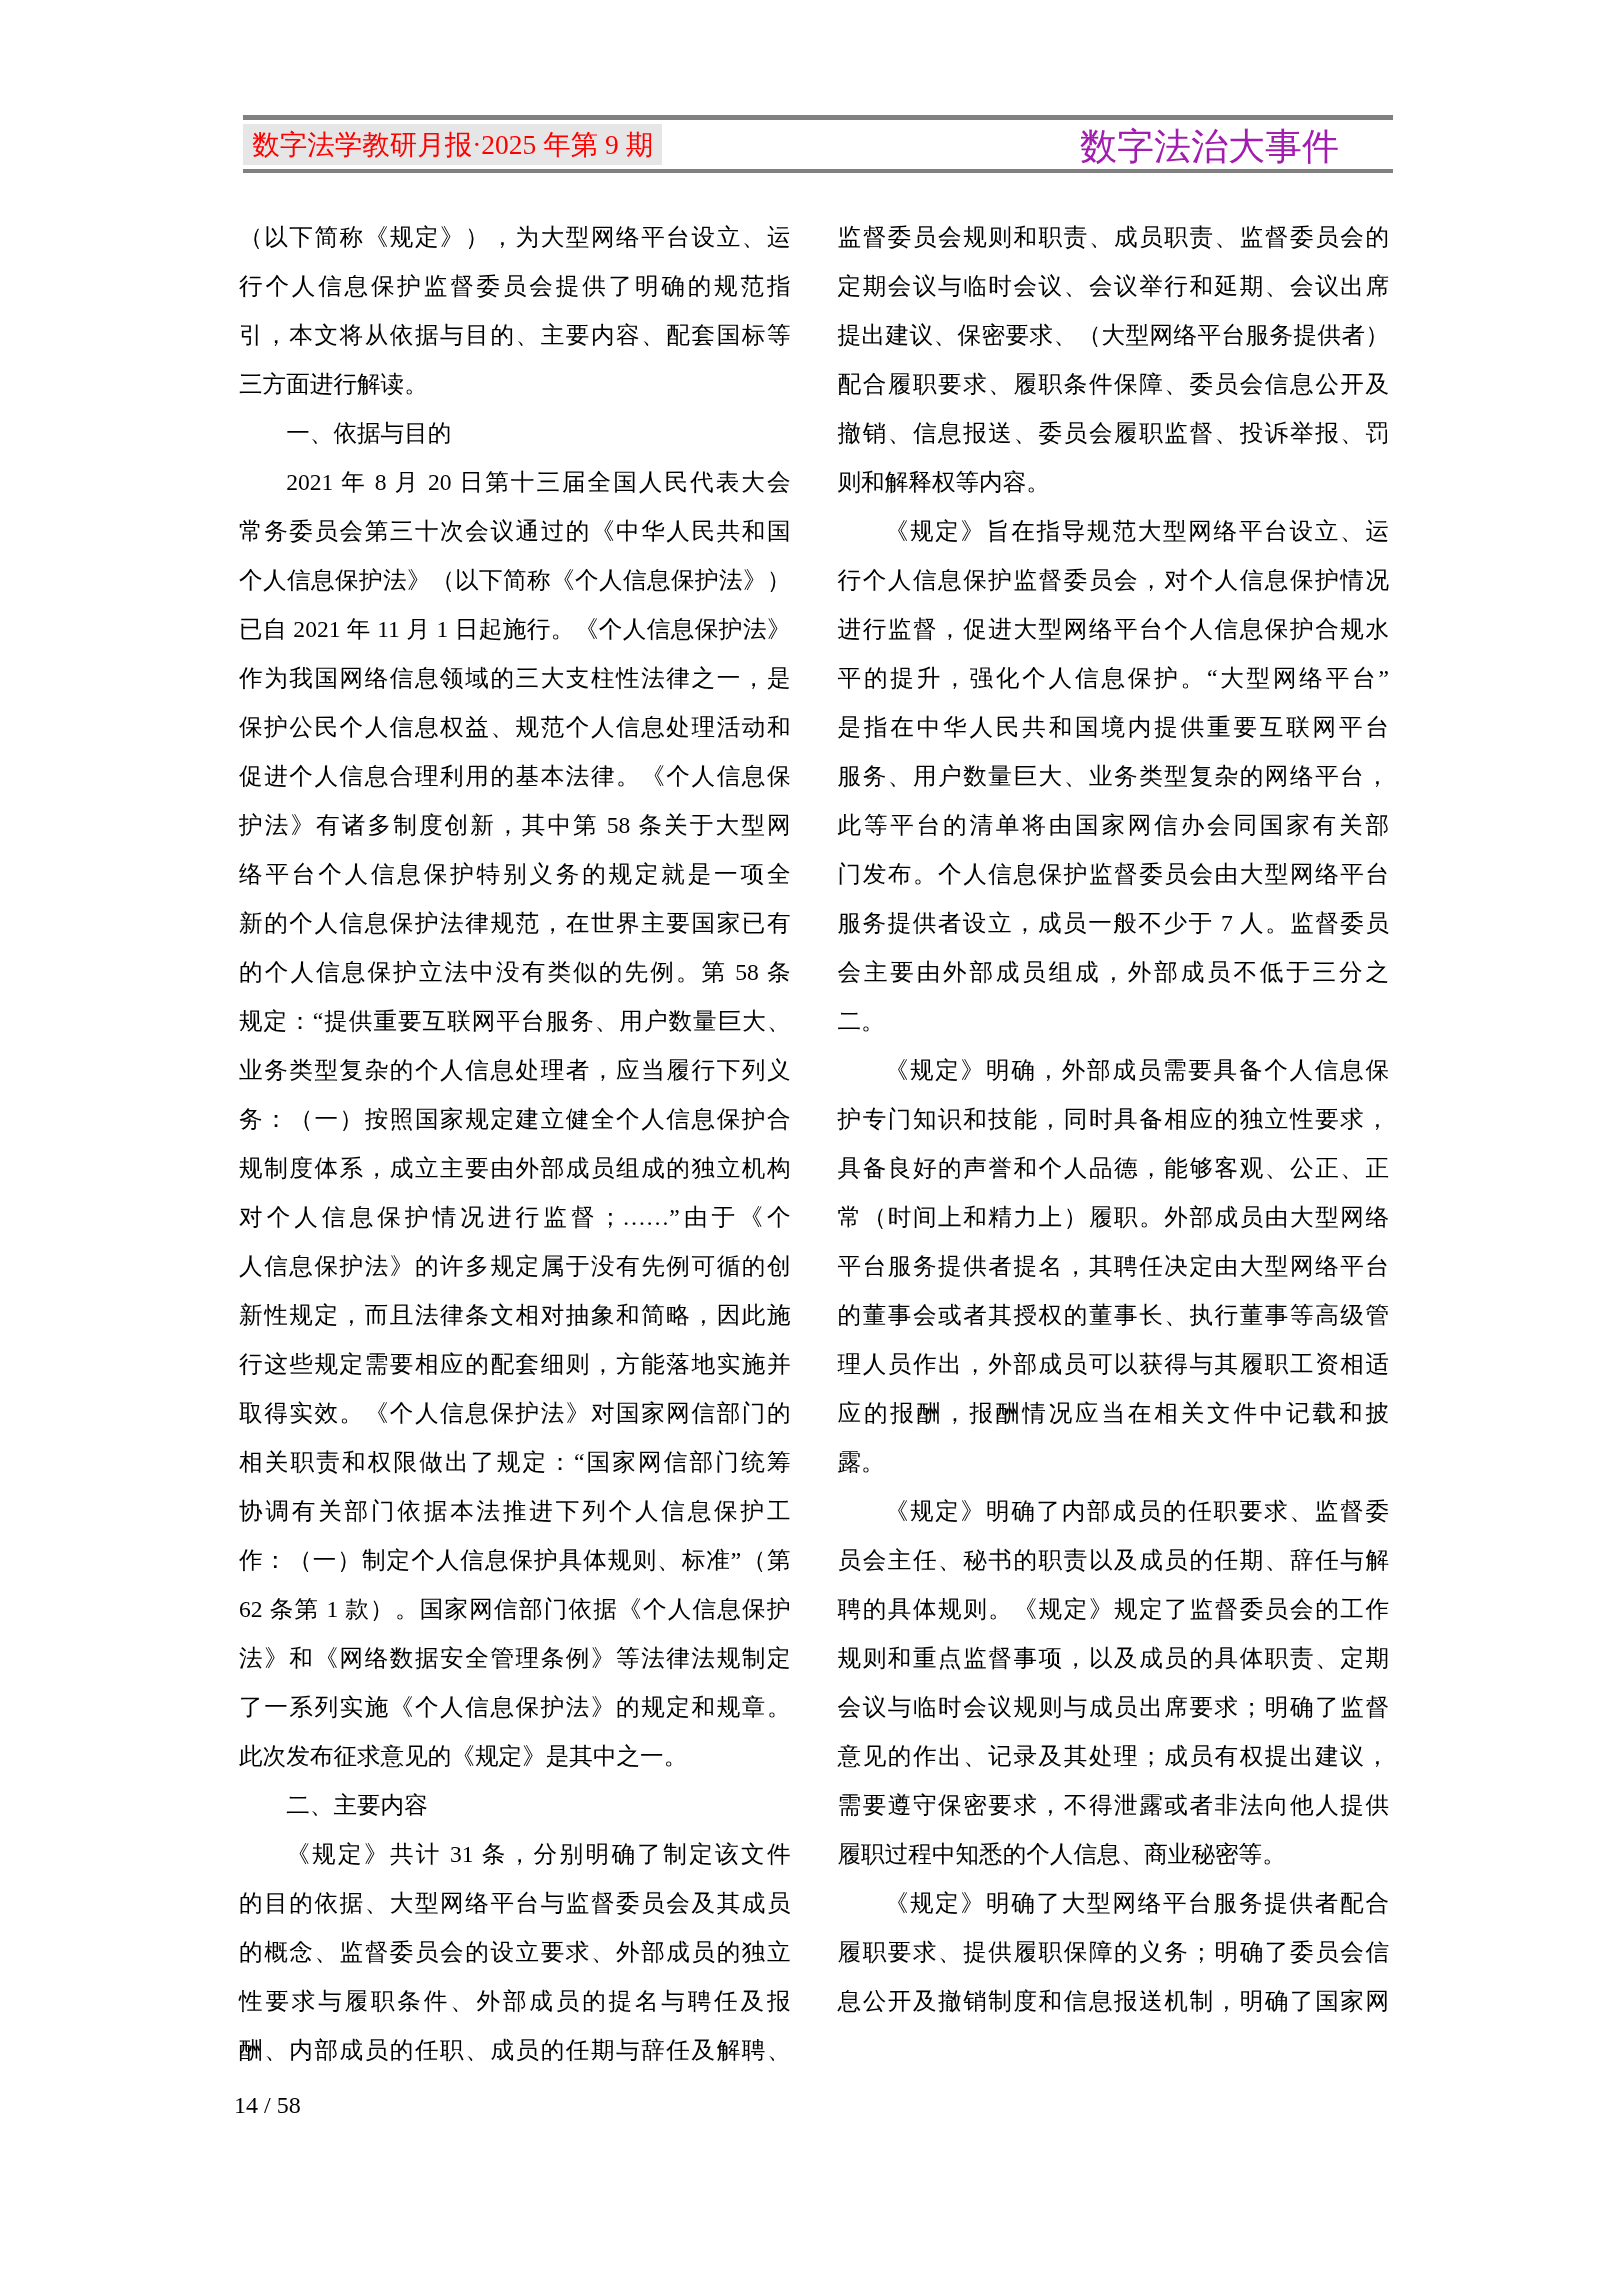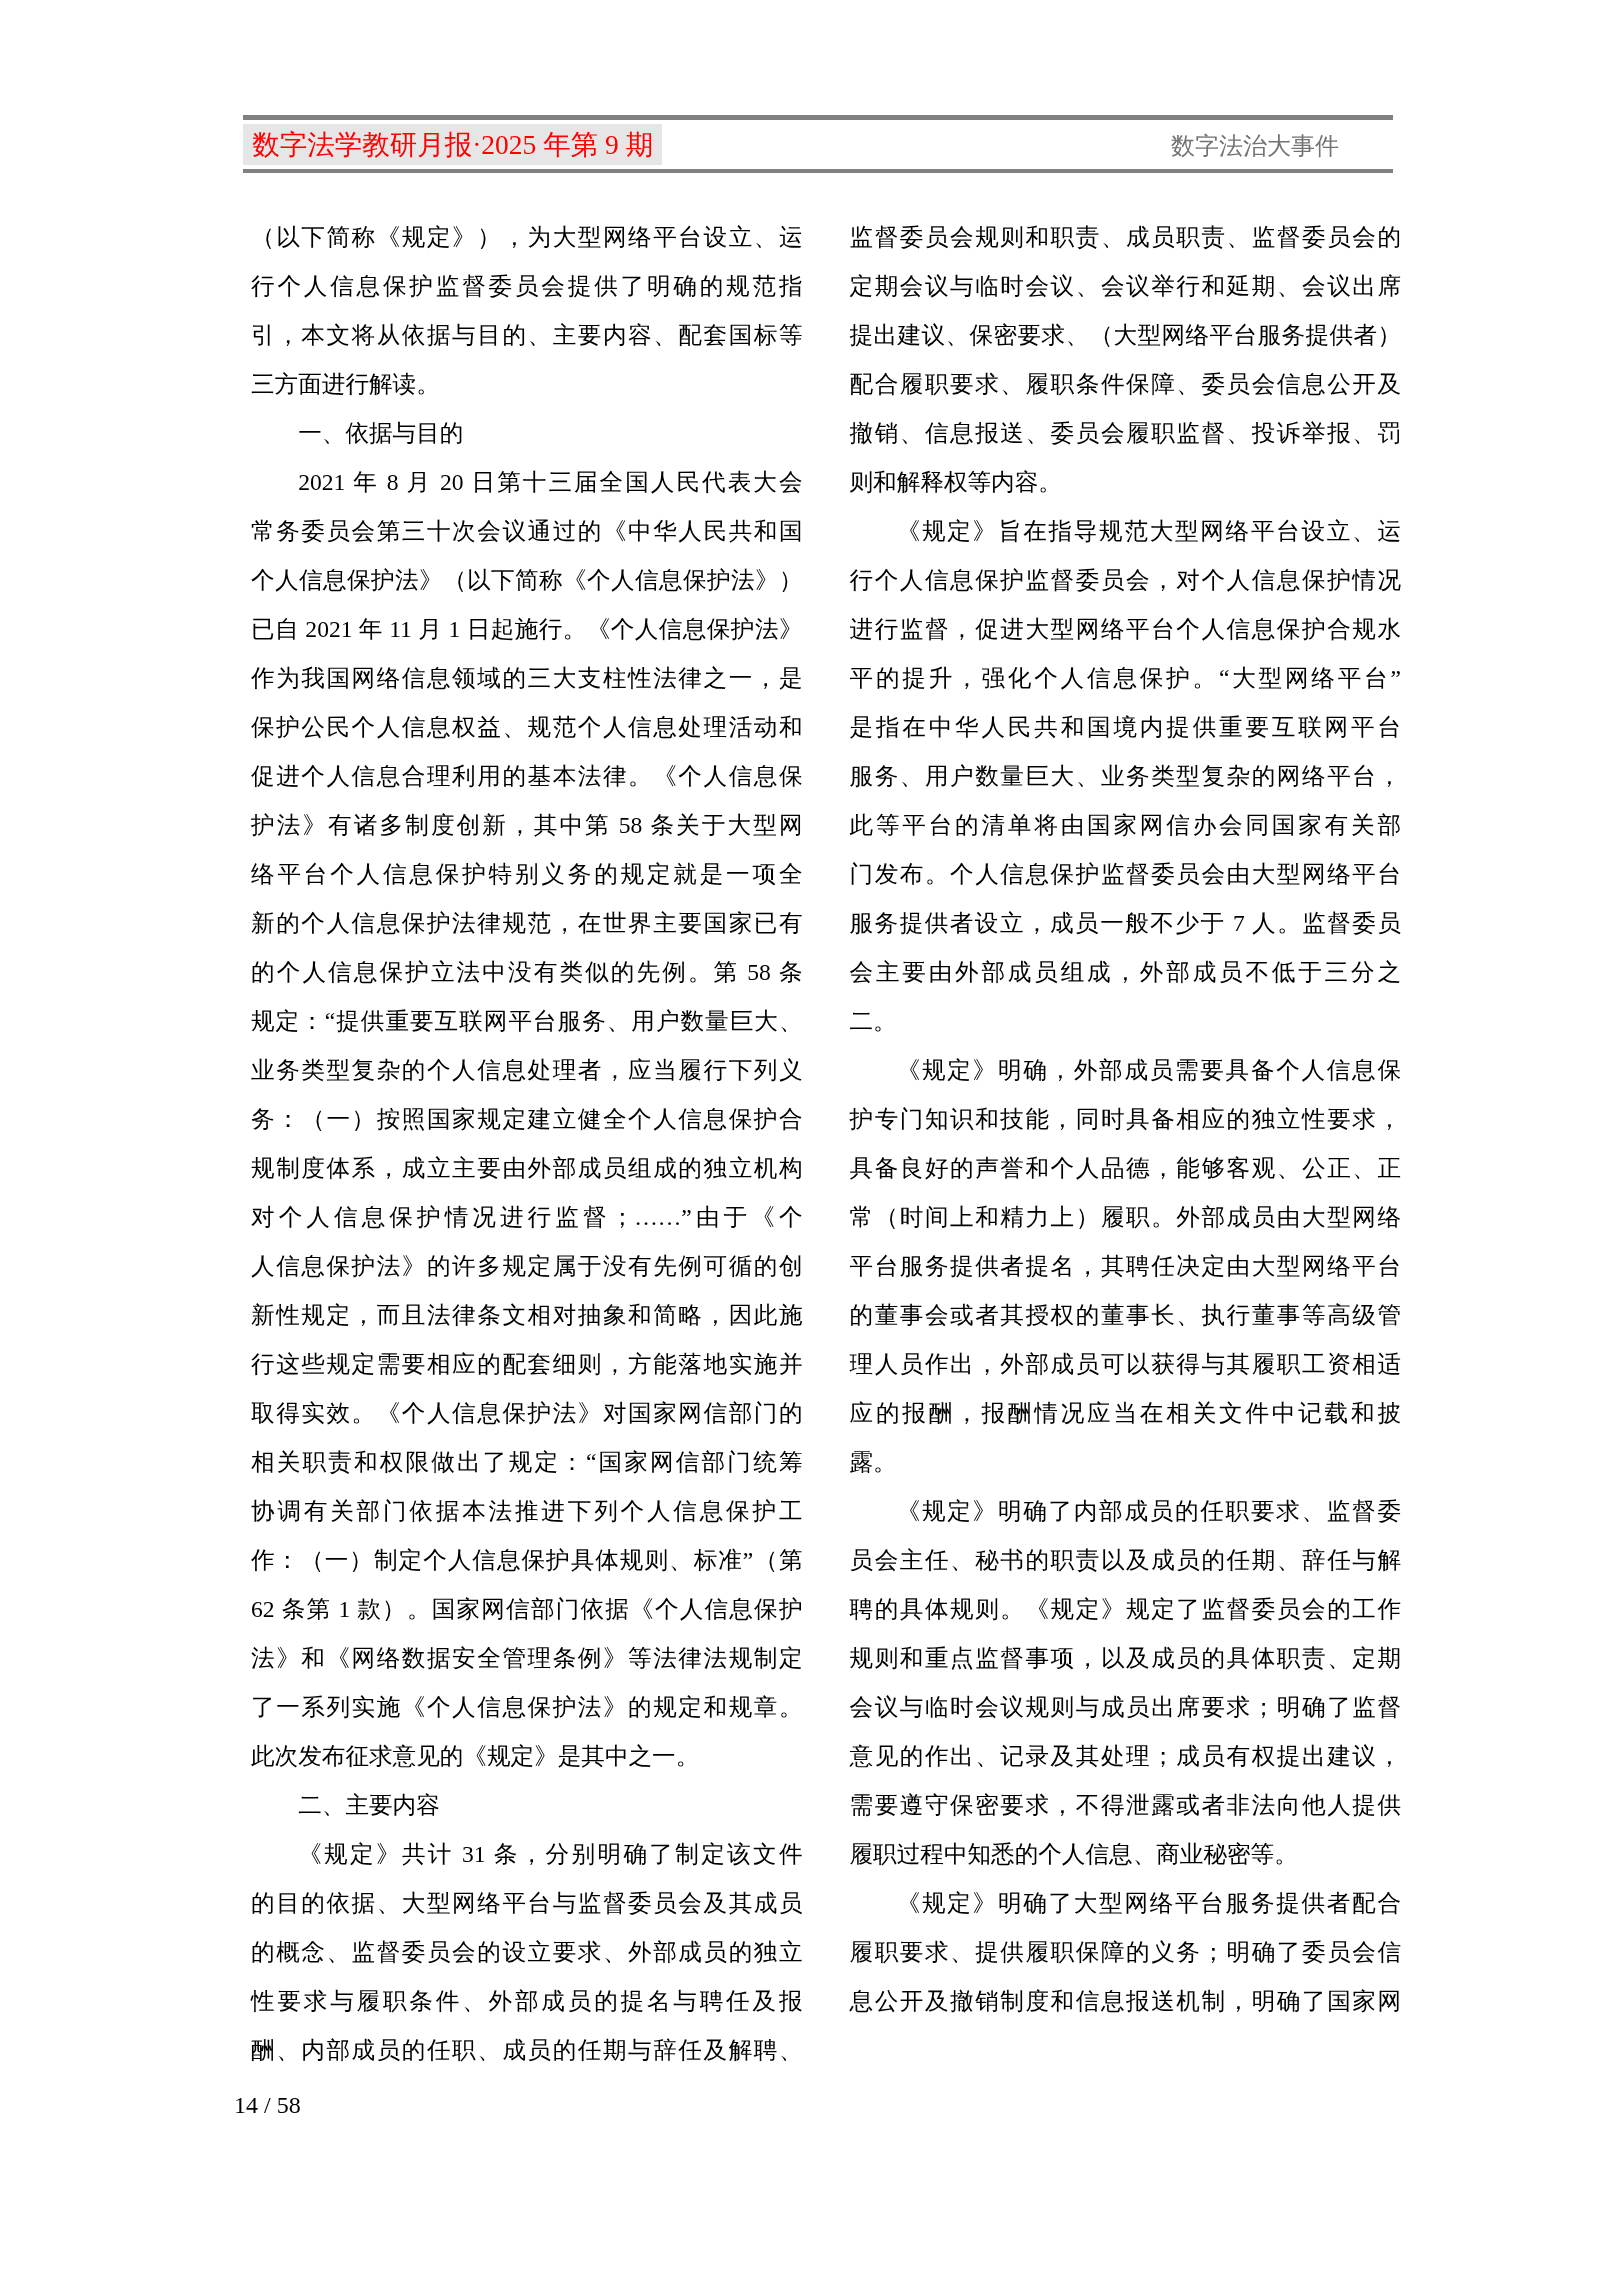--- a/index.html
+++ b/index.html
@@ -32,28 +32,28 @@
     color: var(--accent);
     font-size: 27.5px;
     line-height: 41px;
     padding: 0 9.2px;
     white-space: nowrap;
   }
   .section-title {
     position: absolute;
     right: 230px;
     top: 128px;
-    font-size: 24px;
+    font-size: 37px;
     line-height: 37px;
-    color: #737373;
+    color: #a21caf;
     white-space: nowrap;
   }
   .columns {
     position: absolute;
-    left: 251px;
+    left: 239px;
     top: 213px;
     width: 1150px;
     display: flex;
     gap: 47px;
   }
   .col { width: 552px; }
   .line {
     height: 49px;
     line-height: 49px;
     font-size: 23.6px;

